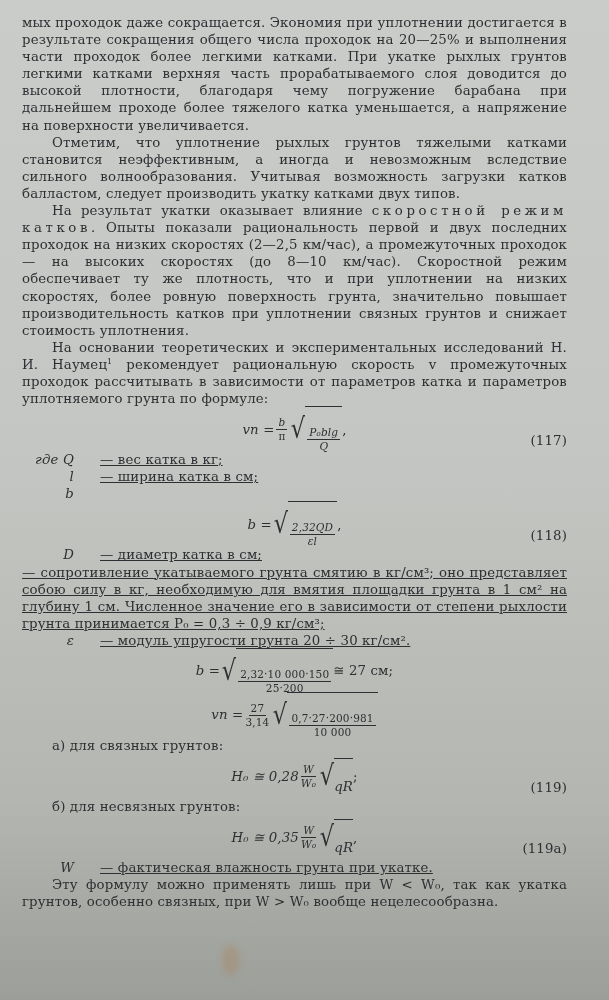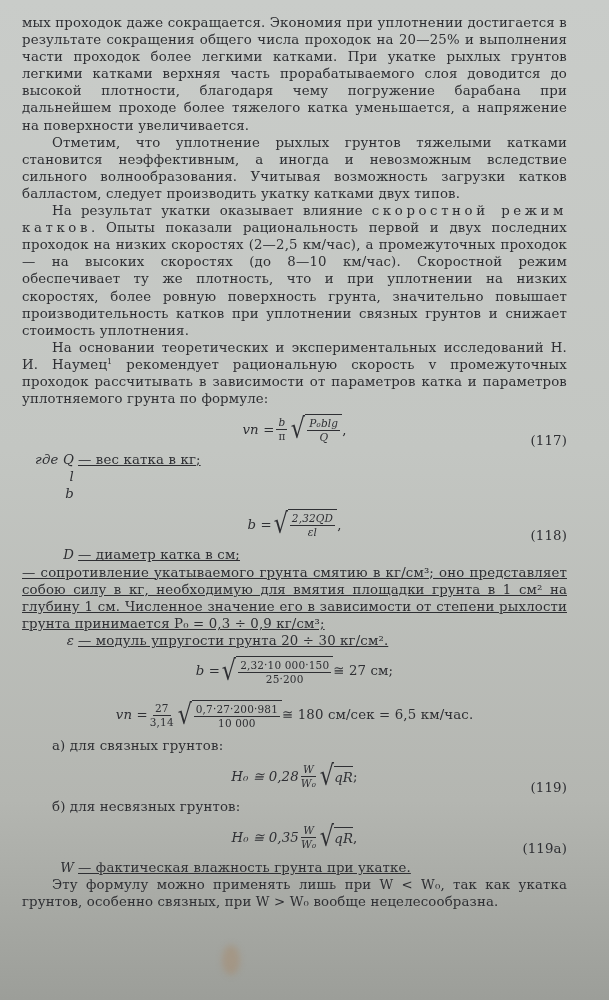--- a/index.html
+++ b/index.html
@@ -15,23 +15,23 @@
   .indent { text-indent: 30px; }
   .spaced { letter-spacing: 3.6px; }
   i, .it { font-style: italic; }
   sup { font-size: 8px; line-height: 0; }
   .formula { position: relative; height: 44px; display: flex; align-items: center; justify-content: center; text-align: right; }
   .formula .eqno { position: absolute; right: 0; top: 50%; transform: translateY(-50%); margin-top: 12px; }
   .frac { display: inline-flex; flex-direction: column; align-items: center; vertical-align: middle; font-size: 10.5px; line-height: 13px; margin: 0 2px; }
   .frac .num { border-bottom: 1px solid #2e2f33; padding: 0 2px; }
   .sqrt { display: inline-flex; align-items: center; }
   .sqrt .rad { font-size: 28px; line-height: 28px; transform: scaleX(0.8); margin-right: -2px; }
-  .sqrt .under { border-top: 1px solid #2e2f33; padding-top: 2px; }
+  .sqrt .under { border-top: 1px solid #2e2f33; padding-top: 19px; }
   .deflist { margin-left: 0; }
-  .def { display: flex; }
+  .def { display: flex; gap: 22px; }
   .def .term { width: 52px; text-align: right; padding-right: 4px; flex-shrink: 0; font-style: italic; }
   .def .body { flex: 1; text-align: justify; text-decoration: underline; }
   .stain { position: absolute; left: 222px; top: 945px; width: 18px; height: 30px; border-radius: 50%; background: rgba(170,130,90,0.35); filter: blur(3px); }
 </style>
 </head>
 <body>
 
 <div class="page">
 
   <p>мых проходок даже сокращается. Экономия при уплотнении достигается в результате сокращения общего числа проходок на 20—25% и выполнения части проходок более легкими катками. При укатке рыхлых грунтов легкими катками верхняя часть прорабатываемого слоя доводится до высокой плотности, благодаря чему погружение барабана при дальнейшем проходе более тяжелого катка уменьшается, а напряжение на поверхности увеличивается.</p>
@@ -58,20 +58,21 @@
     <span class="eqno">(117)</span>
   </div>
 
   <div class="deflist">
     <div class="def">
         <span class="term">где Q</span>
         <span class="body">— вес катка в кг;</span>
       </div>
     <div class="def">
         <span class="term">l</span>
+        <span class="body">— ширина катка в см;</span>
       </div>
     <div class="def">
         <span class="term">b</span>
       </div>
   </div>
 
   <div class="formula">
     <span class="it">b =</span>
     <span class="sqrt">
         <span class="rad">√</span>
@@ -117,21 +118,20 @@
         <span class="num">27</span>
         <span class="den">3,14</span>
       </span>
     <span class="sqrt">
         <span class="rad">√</span>
         <span class="under"><span class="frac">
             <span class="num">0,7·27·200·981</span>
             <span class="den">10 000</span>
           </span></span>
       </span>
-    <span>≅ 180 см/сек = 6,5 км/час.</span>
   </div>
 
   <p class="indent">а) для связных грунтов:</p>
   <div class="formula">
     <span class="it">H₀ ≅ 0,28</span>
     <span class="frac">
         <span class="num it">W</span>
         <span class="den it">W₀</span>
       </span>
     <span class="sqrt">

